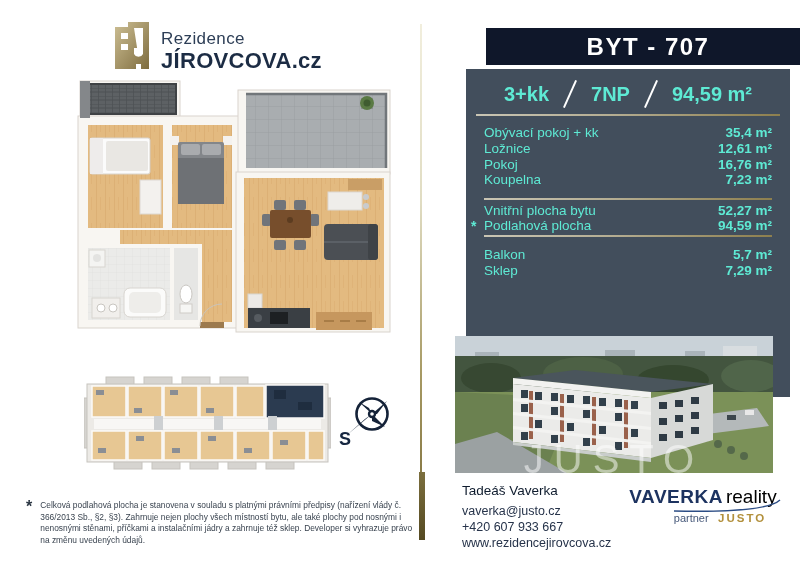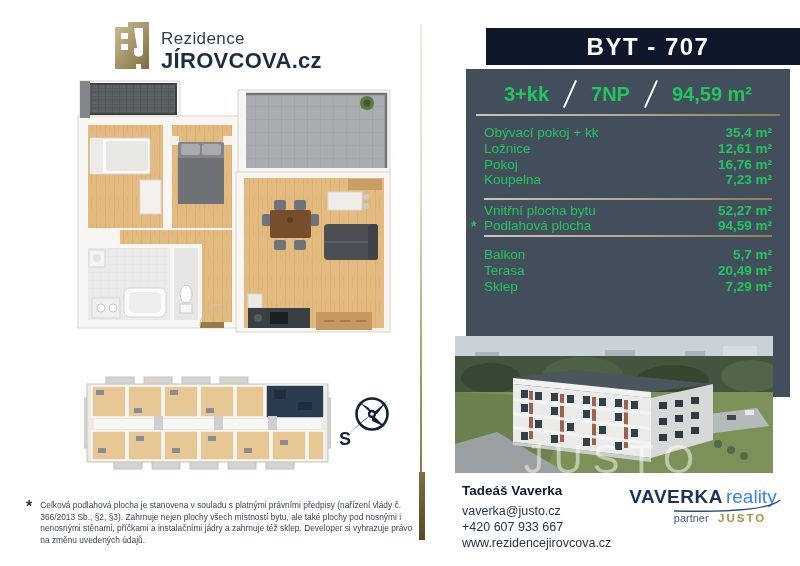--- a/index.html
+++ b/index.html
@@ -15,21 +15,21 @@
     background:linear-gradient(180deg,#f1eedd 0%,#e0dcc2 40%,#b2a univers 0%,#a79a64 75%,#8a7c48 100%);}
   .vline{background:linear-gradient(180deg,#f1eedd 0%,#e0dcc2 40%,#a79a64 78%,#8a7c48 100%);}
   .vline-b{position:absolute;left:419px;top:472px;width:6px;height:68px;
     background:linear-gradient(180deg,#7c6f3e,#554a22);}
 
   
   .byt-header{position:absolute;left:486px;top:28px;width:324px;height:37px;background:#0f172a;
     color:#fff;display:flex;align-items:center;justify-content:center;
     font-size:24px;font-weight:bold;letter-spacing:1.5px;}
   .panel{position:absolute;left:466px;top:69px;width:324px;height:328px;background:#424e5c;
-    color:#22c55e;box-sizing:border-box;padding:0 18px;}
+    color:#5eead4;box-sizing:border-box;padding:0 18px;}
   .specs{height:40px;display:flex;align-items:center;justify-content:center;gap:10px;
     font-size:20px;font-weight:bold;padding-top:5px;}
   .slash{width:2px;height:30px;background:#fff;transform:rotate(24deg);margin:0 10px;flex:0 0 auto;}
   .gold-line{height:2px;background:linear-gradient(90deg,#c9c5b4 0%,#b4ad92 45%,#8d7f4e 100%);}
   .gold-line.wide{margin:0 -8px;}
   .row{display:flex;justify-content:space-between;font-size:13.5px;line-height:15.8px;position:relative;}
   .row .val{font-weight:bold;white-space:nowrap;}
   .rooms{margin-top:9px;}
   .d2{margin-top:10px;}
   .areas{margin-top:3px;}
@@ -38,26 +38,26 @@
   .extras{margin-top:10px;}
   .ast{position:absolute;left:-13px;top:1px;font-size:14px;font-weight:bold;}
 
   
   .photo{position:absolute;left:455px;top:336px;width:318px;height:137px;overflow:hidden;background:#c9d2d8;}
   .watermark{position:absolute;left:50%;bottom:-9px;transform:translateX(-50%);
     font-size:40px;letter-spacing:10px;color:rgba(255,255,255,.5);font-weight:500;}
 
   
   .contact{position:absolute;left:462px;top:483px;}
-  .contact .name{font-size:13.5px;font-weight:bold;color:#0f1c2e;margin-bottom:5px;}
+  .contact .name{font-size:13.5px;font-weight:normal;color:#0f1c2e;margin-bottom:5px;}
   .contact .line{font-size:12.5px;color:#26334a;line-height:16.2px;}
   .brand{position:absolute;left:608px;top:486px;width:184px;text-align:center;}
   .brand-main{white-space:nowrap;}
   .brand-main .b1{font-size:19px;font-weight:bold;color:#1d3360;letter-spacing:.5px;margin-left:6px;}
-  .brand-main .b2{font-size:19px;color:#3b82f6;margin-left:3px;}
+  .brand-main .b2{font-size:19px;color:#000000;margin-left:3px;}
   .brand-sub{margin-top:0;padding-left:40px;white-space:nowrap;}
   .brand-sub .p1{font-size:11px;color:#47597a;}
   .brand-sub .p2{font-size:11.5px;font-weight:bold;color:#b2903c;letter-spacing:2px;margin-left:5px;}
   .swoosh{position:absolute;right:6px;top:12px;}
 
   
   .footnote{position:absolute;left:26px;top:500px;width:392px;display:flex;gap:8px;}
   .fn-mark{font-size:16px;color:#2a3542;line-height:13px;font-weight:bold;}
   .fn-text{font-size:8.4px;color:#3a4450;line-height:11.6px;}
 
@@ -312,24 +312,20 @@
     </div>
 
     <div class="gold-line d3"></div>
 
     <div class="extras">
       <div class="row">
         <span class="lbl">Balkon</span>
         <span class="val">5,7 m²</span>
       </div>
       <div class="row">
-        <span class="lbl">Terasa</span>
-        <span class="val">20,49 m²</span>
-      </div>
-      <div class="row">
         <span class="lbl">Sklep</span>
         <span class="val">7,29 m²</span>
       </div>
     </div>
   </div>
 
   <div class="photo">
     <svg width="318" height="137" viewBox="0 0 318 137">
       <rect x="0" y="0" width="318" height="26" fill="#c9d2d8"></rect>
       <g fill="#aab4ba">

